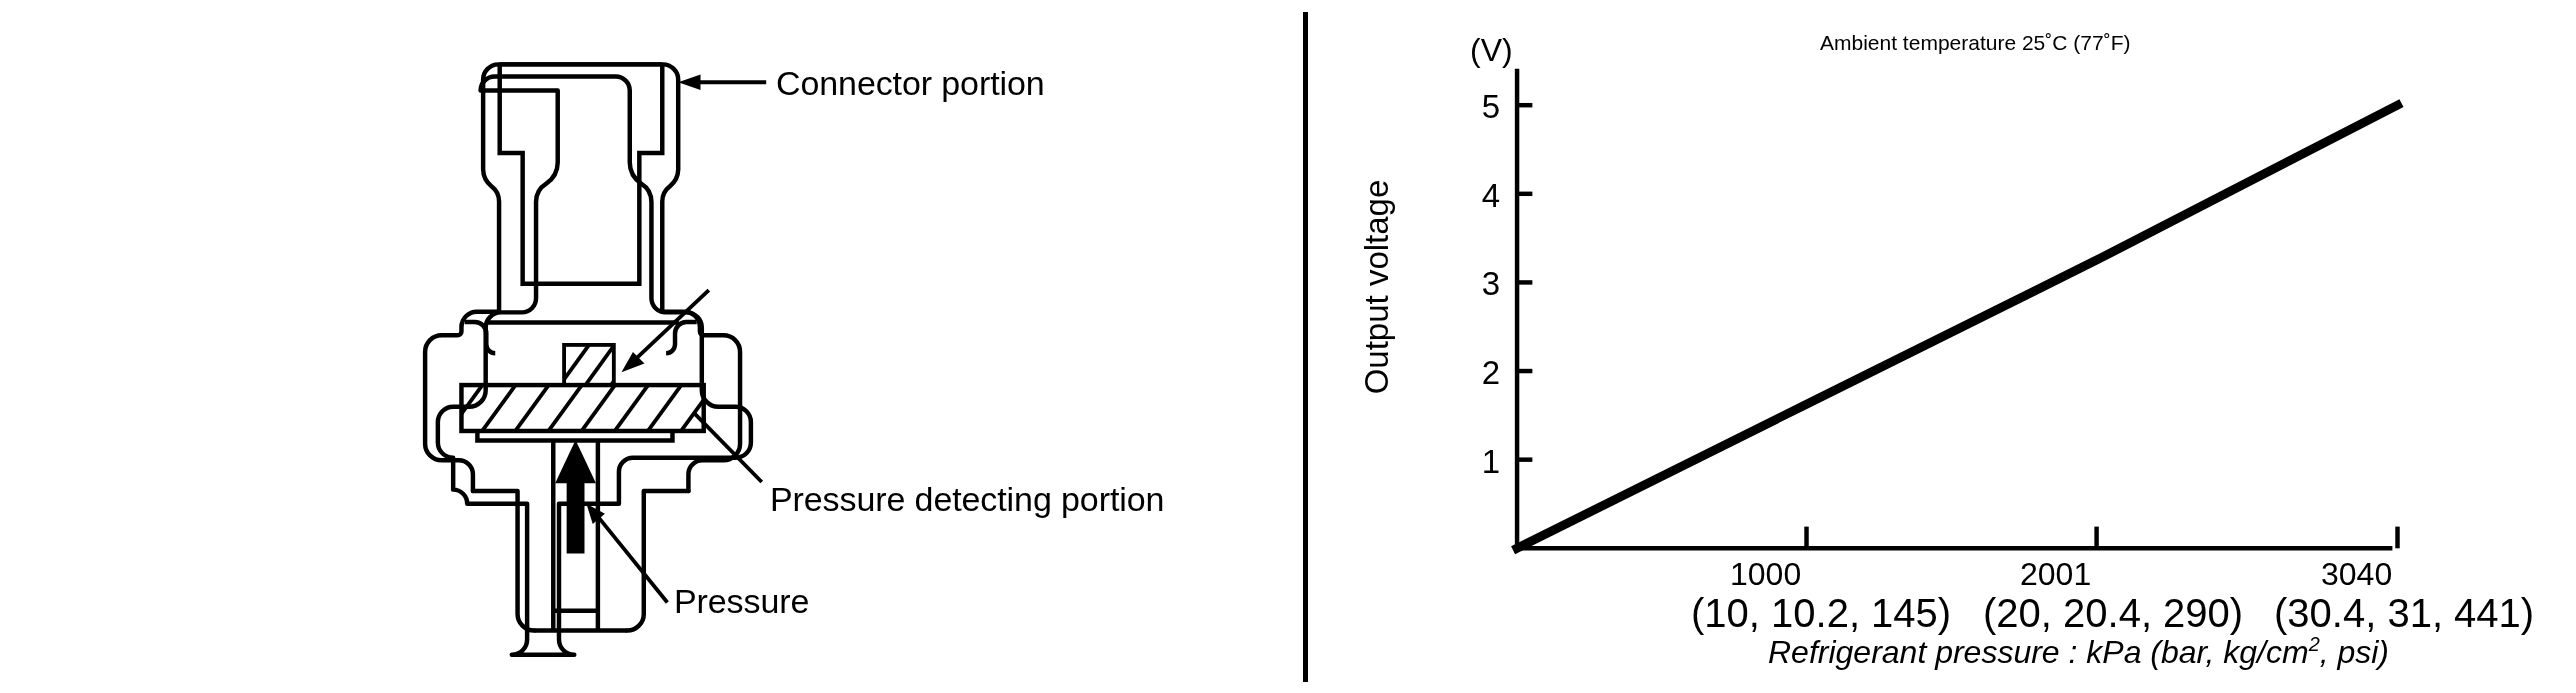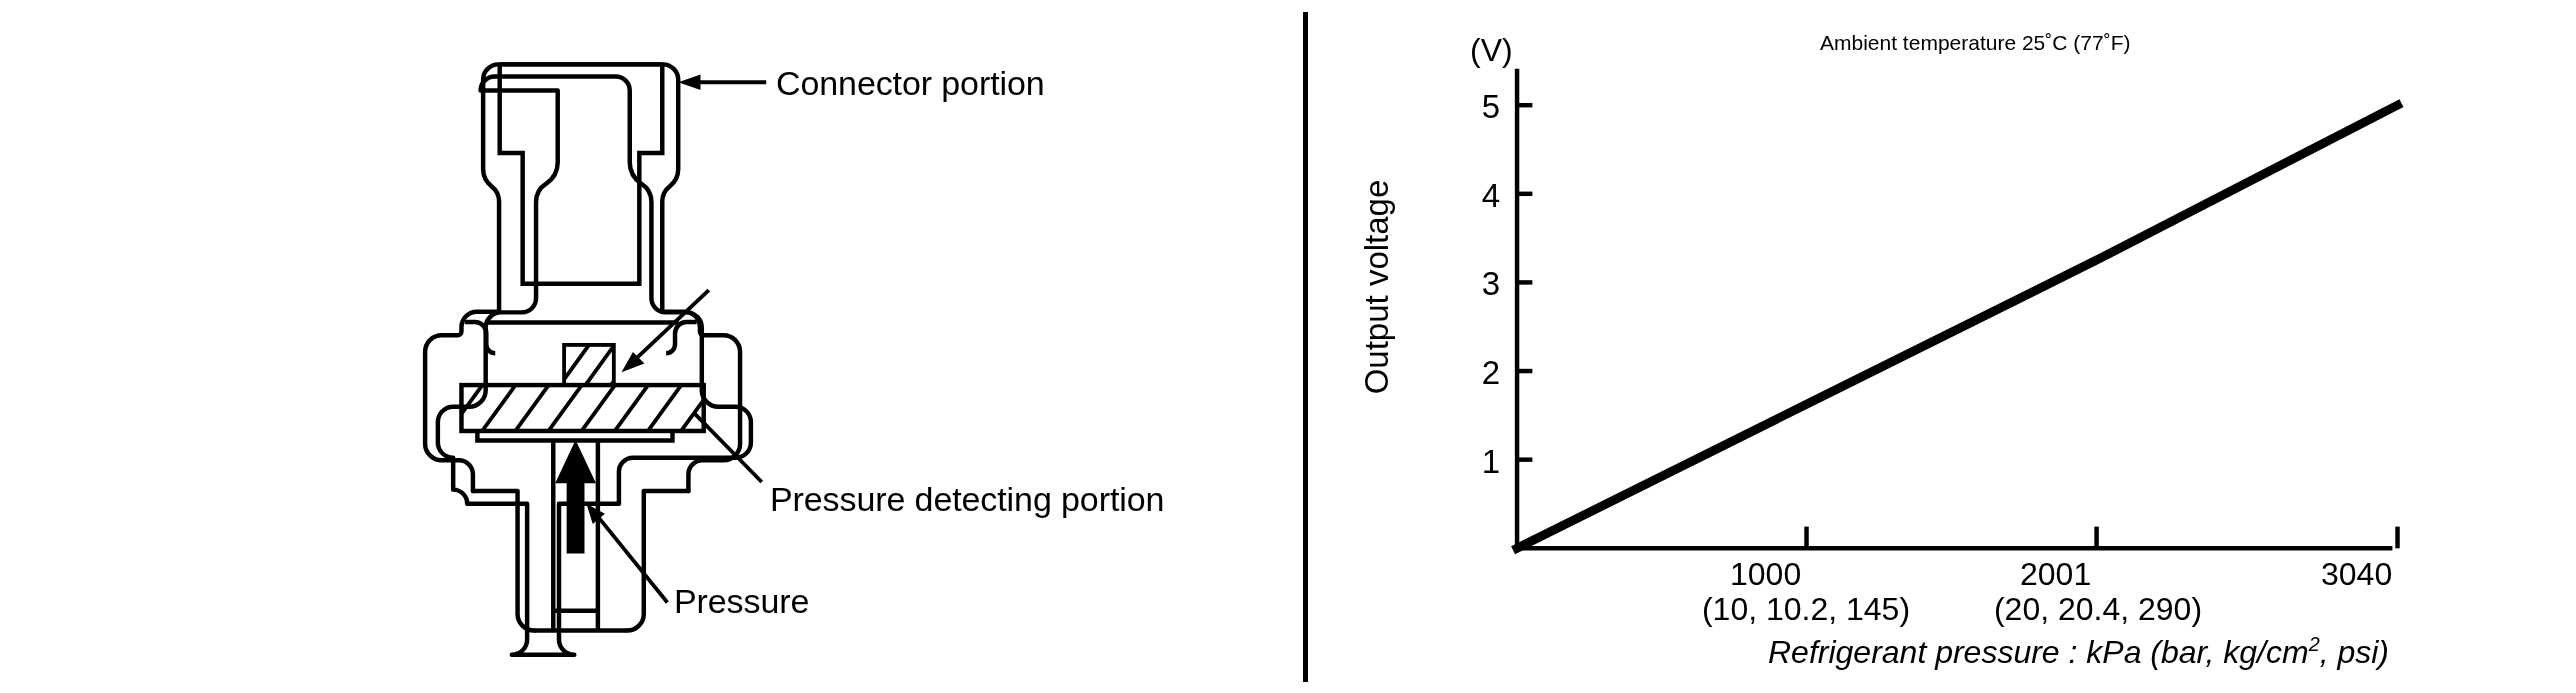--- a/index.html
+++ b/index.html
@@ -100,22 +100,22 @@
     font-size: 33px;
   }
   .x-tick-label {
     position: absolute;
     text-align: left;
     font-size: 32px;
     white-space: pre;
   }
   .x-sub-label {
     position: absolute;
-    text-align: center;
-    font-size: 32px;
+    text-align: right;
+    font-size: 40px;
     white-space: pre;
   }
   #x-axis-caption {
     position: absolute;
     left: 0;
     top: 634px;
     width: 1084px;
     text-align: right;
     font-size: 32px;
     white-space: pre;
@@ -334,20 +334,21 @@
       <div class="y-tick-label" style="left:157px; top:265px;">3</div>
       <div class="y-tick-label" style="left:157px; top:177px;">4</div>
       <div class="y-tick-label" style="left:157px; top:88px;">5</div>
 
       <div class="x-tick-label" style="left:425px; top:556px; width:153px;">1000</div>
       <div class="x-tick-label" style="left:715px; top:556px; width:153px;">2001</div>
       <div class="x-tick-label" style="left:1016px; top:556px; width:153px;">3040</div>
 
       <div class="x-sub-label" style="left:386px; top:591px; width:230px;">(10, 10.2, 145)</div>
       <div class="x-sub-label" style="left:678px; top:591px; width:230px;">(20, 20.4, 290)</div>
+      <div class="x-sub-label" style="left:969px; top:591px; width:242px;">(30.4, 31, 441)</div>
 
       <div id="x-axis-caption"><span>Refrigerant pressure : kPa (bar, kg/cm</span><span class="sup">2</span><span>, psi)</span></div>
 
     </div>
   </div>
 
 </div>
 
 
 </body></html>

